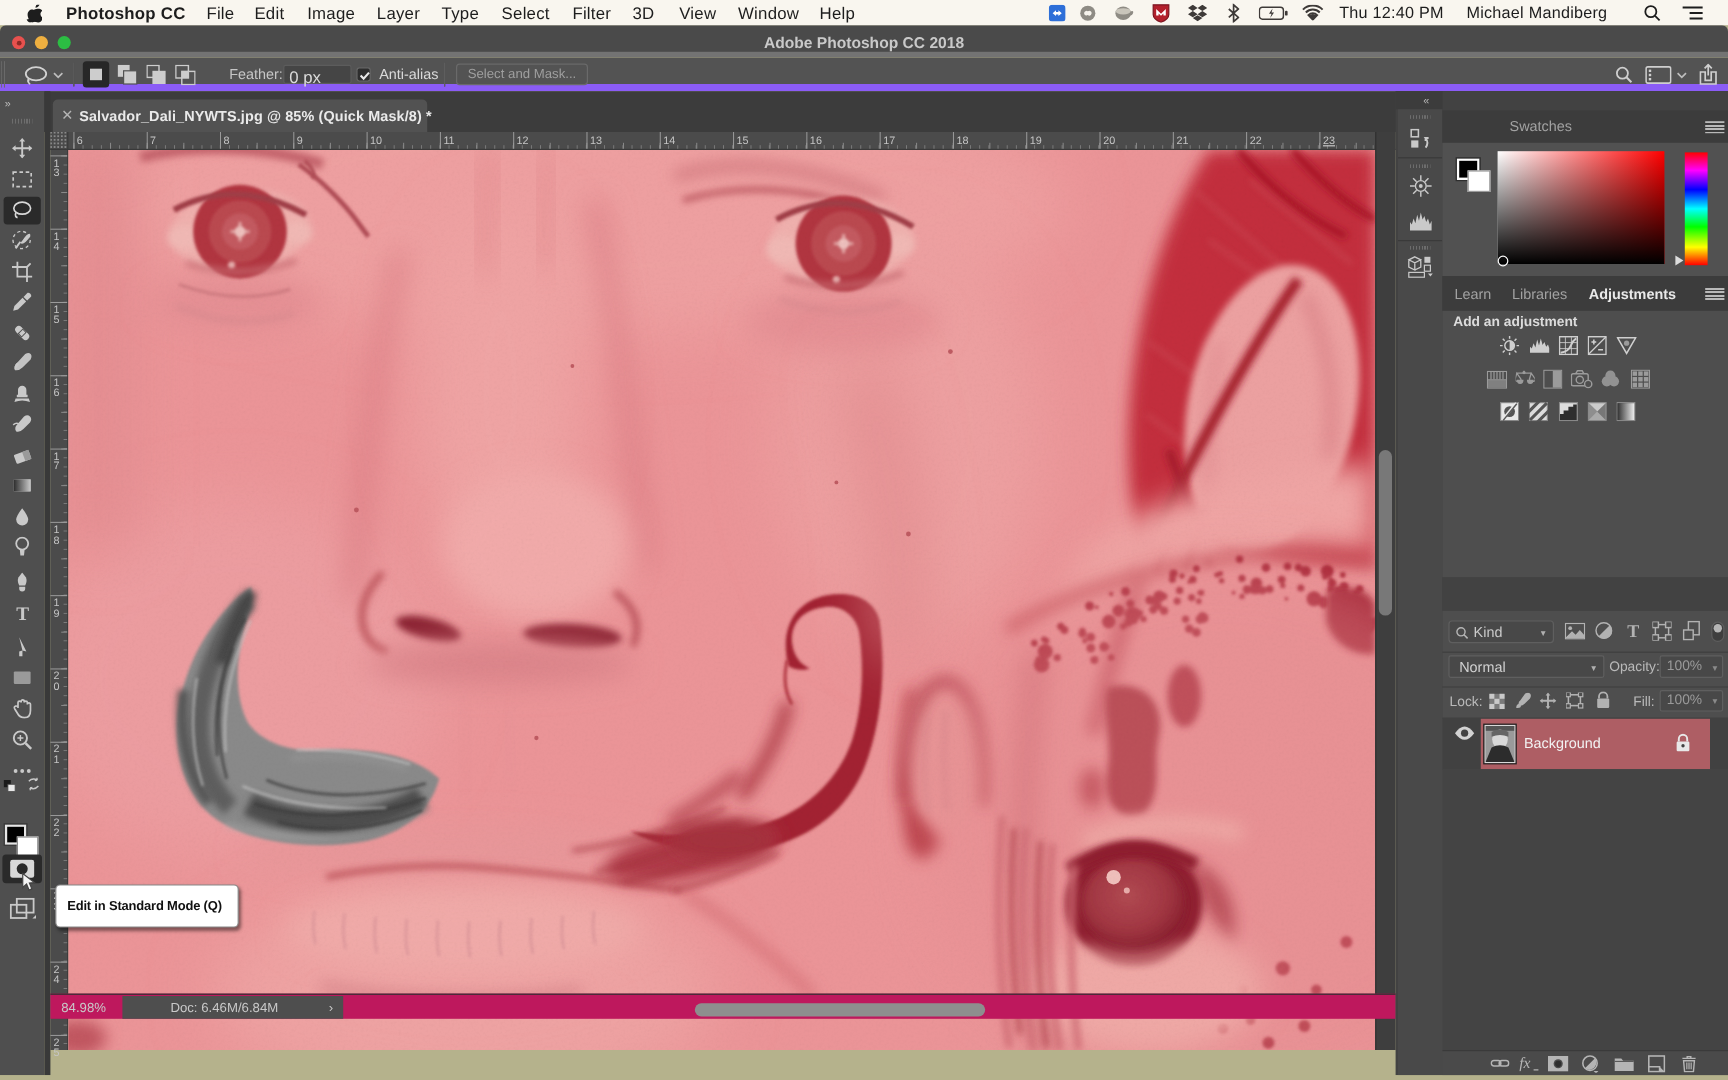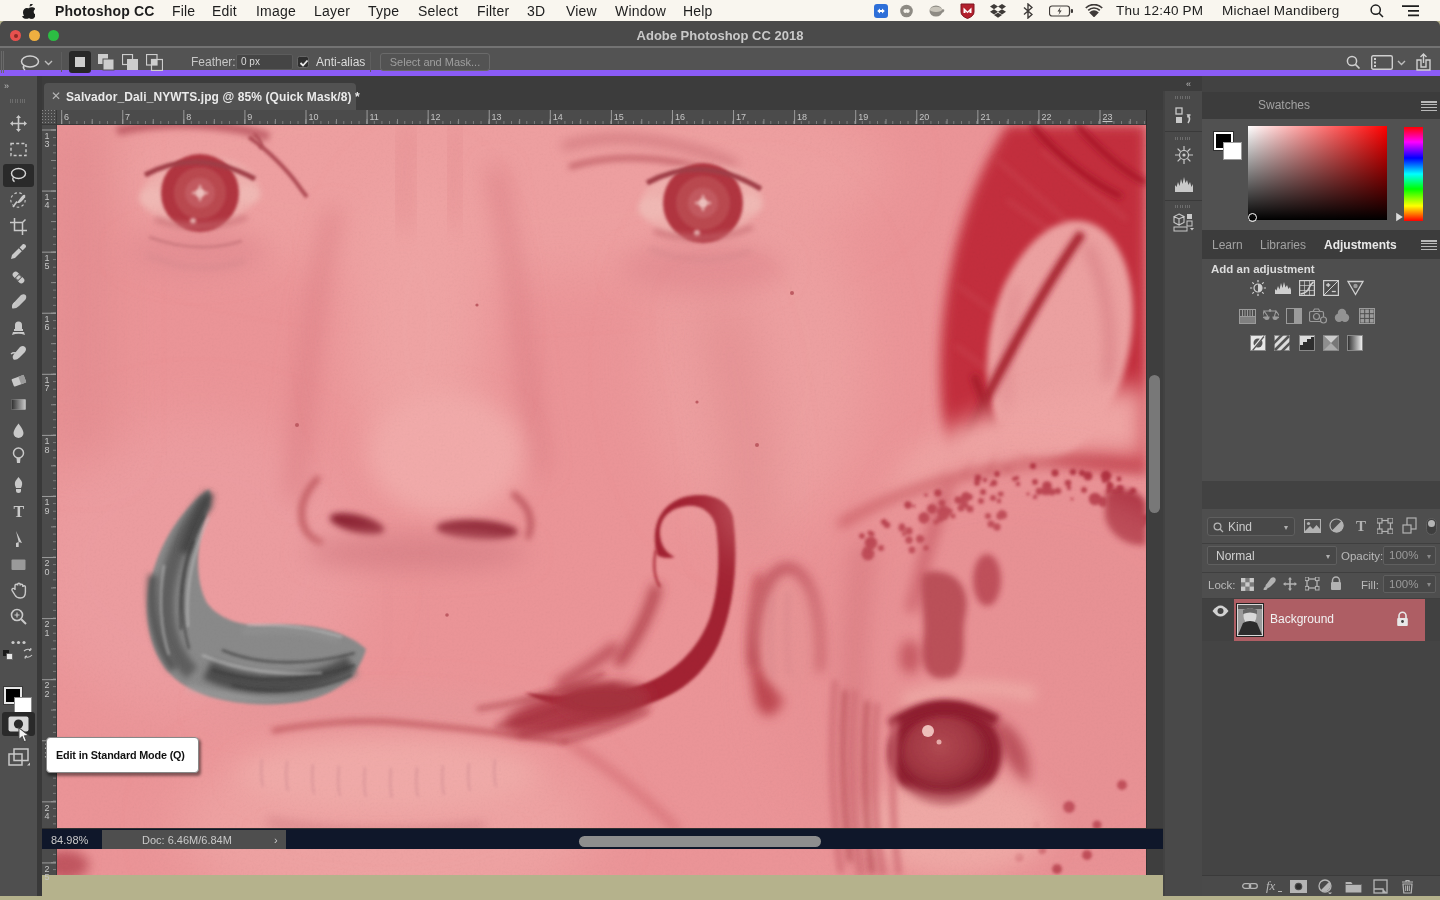--- a/index.html
+++ b/index.html
@@ -4,21 +4,21 @@
 <style>
   * { margin:0; padding:0; box-sizing:border-box; }
   html,body { width:1440px; height:900px; overflow:hidden; }
   body { font-family:"Liberation Sans", sans-serif; background:#b5b28c; position:relative; }
   .abs { position:absolute; }
   svg { display:block; }
   
   #menubar { left:0; top:0; width:1440px; height:21px; background:#f9f6ef; color:#1d1d1d; font-size:14px; z-index:5;}
   #menubar .mi { position:absolute; top:3px; white-space:nowrap; letter-spacing:.2px;}
   
-  #titlebar { left:0; top:21px; width:1440px; height:27px; background:#4a4a4a; border-radius:5px 5px 0 0; border-bottom:2px solid #737373;}
+  #titlebar { left:0; top:21px; width:1440px; height:27px; background:#4a4a4a; border-radius:5px 5px 0 0; border-bottom:5px solid #737373;}
   .tl { position:absolute; top:9px; width:11px; height:11px; border-radius:50%; }
   #titletext { position:absolute; top:7px; width:100%; text-align:center; color:#c9c9c9; font-size:13px; font-weight:bold; }
   
   #optionsbar { left:0; top:48px; width:1440px; height:28px; background:#535353; border-bottom:6px solid #8b5cf6; color:#cfcfcf; font-size:12px; }
   #optionsbar .grip { position:absolute; left:1px; top:3px; width:4px; height:22px;
      background:repeating-linear-gradient(90deg,#6a6a6a 0 1px,transparent 1px 2px); }
   .vsep { position:absolute; top:4px; width:1px; height:20px; background:#454545; border-right:1px solid #5e5e5e; }
   
   #tabwell { left:0; top:76px; width:1440px; height:34px; background:#3c3c3c; }
   #toolhead { left:0; top:76px; width:37px; height:34px; background:#4f4f4f; color:#b9b9b9; }
@@ -49,21 +49,21 @@
     background-position:0px 4.5px, 9px 4.5px, 11px 4.5px;
     background-repeat:repeat-y; }
   .rlabel { position:absolute; color:#c5c5c5; font-size:9px; letter-spacing:0px;}
   .rlabelv { position:absolute; color:#c5c5c5; font-size:9px; width:10px; line-height:8.5px; text-align:center;}
   
   #canvas { left:57px; top:125px; width:1089px; height:750px; background:#ec9799; overflow:hidden;}
   
   #vscrolltrack { left:1146px; top:110px; width:17px; height:765px; background:#3e3e3e; border-left:1px solid #303030;}
   #vthumb { left:1149px; top:375px; width:11px; height:138px; background:#787878; border-radius:6px; }
   
-  #statusbar { left:42px; top:828px; width:1121px; height:21px; background:#0f172a; border-top:1px solid #313131; color:#c9c9c9; font-size:11px; }
+  #statusbar { left:42px; top:828px; width:1121px; height:21px; background:#be185d; border-top:1px solid #313131; color:#c9c9c9; font-size:11px; }
   #docbox { position:absolute; left:60px; top:1px; width:184px; height:19px; background:#4e4e4e; }
   #hthumb { position:absolute; left:537px; top:7px; width:242px; height:11px; background:#8e8e8e; border-radius:6px; }
   
   #dock { left:1163px; top:76px; width:277px; height:820px; background:#424242; }
   #dockhead { position:absolute; left:0; top:0; width:277px; height:15px; background:#3c3c3c; color:#b9b9b9; font-size:9px;}
   #iconstrip { position:absolute; left:2px; top:15px; width:37px; height:805px; background:#494949; }
   #panels { position:absolute; left:39px; top:0px; width:238px; height:820px; background:#424242;}
   .ptabs { position:absolute; left:0; width:238px; background:#3c3c3c; }
   .ptab { position:absolute; top:0; height:100%; font-size:12px; color:#a2a2a2; }
   .ptab b { font-weight:bold; color:#e9e9e9; }
@@ -169,21 +169,21 @@
       <rect x="0.5" y="0.5" width="10" height="10" fill="none" stroke="#cdcdcd" stroke-width="1.2"></rect>
       <rect x="5" y="5" width="11" height="11" fill="#cdcdcd"></rect>
     </svg>
     <svg class="ic" style="left:146px;top:6px" width="17" height="17" viewBox="0 0 17 17">
       <rect x="0.5" y="0.5" width="10.5" height="10.5" fill="none" stroke="#cdcdcd" stroke-width="1.2"></rect>
       <rect x="5.5" y="5.5" width="11" height="11" fill="none" stroke="#cdcdcd" stroke-width="1.2"></rect>
       <rect x="5.5" y="5.5" width="5.5" height="5.5" fill="#cdcdcd"></rect>
     </svg>
     <span style="position:absolute;left:191px;top:7px;color:#c6c6c6;">Feather:</span>
     <div style="position:absolute;left:236px;top:6px;width:57px;height:16px;background:#454545;border:1px solid #5c5c5c;border-radius:2px;">
-      <span style="position:absolute;left:4px;top:1px;color:#dadada;font-size:10px;">0 px</span>
+      <span style="position:absolute;left:4px;top:1px;color:#dadada;font-size:14px;">0 px</span>
     </div>
     <div style="position:absolute;left:297px;top:8px;width:12px;height:12px;background:#2e2e2e;border:1px solid #666;border-radius:2.5px;">
       <svg width="10" height="10" viewBox="0 0 10 10" style="margin:0.5px">
         <path d="M1.5 5 L4 7.5 L8.5 2.5" stroke="#e8e8e8" stroke-width="1.8" fill="none"></path>
       </svg>
     </div>
     <span style="position:absolute;left:316px;top:7px;color:#dadada;">Anti-alias</span>
     <div class="vsep" style="left:370px;"></div>
     <div style="position:absolute;left:380px;top:5px;width:110px;height:18px;border:1px solid #6a6a6a;border-radius:3px;color:#9f9f9f;font-size:11px;text-align:center;line-height:16px;">Select and Mask...</div>
     <svg class="ic" style="left:1346px;top:7px" width="15" height="15" viewBox="0 0 15 15">

